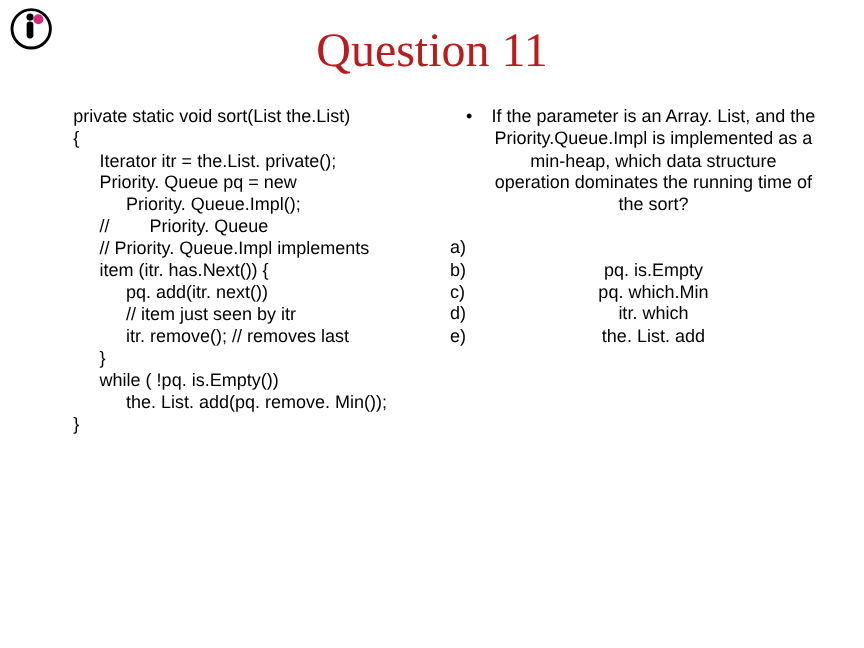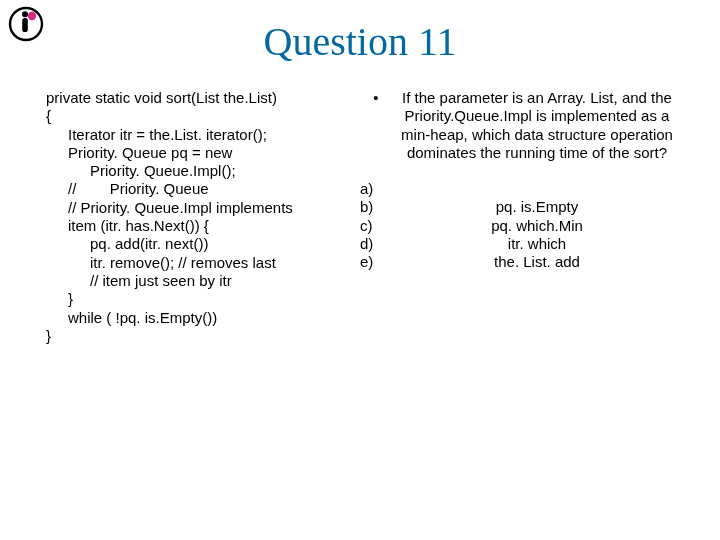--- a/index.html
+++ b/index.html
@@ -18,25 +18,26 @@
     width: 36px;
     height: 36px;
   }
   .title {
     text-align: center;
     font-size: 40px;
     font-weight: normal;
     padding-top: 18px;
     padding-bottom: 24px;
     font-family: "Times New Roman", Times, serif;
-    color: #0369a1;
+    color: #b91c1c;
   }
   .content {
     display: flex;
     padding: 0 40px 0 46px;
+    margin-left: 15px;
   }
   .left-col {
     width: 300px;
     font-size: 15px;
     line-height: 1.22;
     color: #000;
   }
   .code-line { white-space: pre-wrap; }
   .ind1 { padding-left: 22px; }
   .ind2 { padding-left: 44px; }
@@ -66,31 +67,32 @@
   </svg>
 </div>
 
 <h1 class="title">Question 11</h1>
 
 <div class="content">
 
   <div class="left-col">
     <div class="code-line">private static void sort(List the.List)</div>
     <div class="code-line">{</div>
-    <div class="code-line ind1">Iterator itr = the.List. iterator();</div>
+    <div class="code-line ind1">Iterator itr = the.List. private();</div>
     <div class="code-line ind1">Priority. Queue pq = new</div>
     <div class="code-line ind2">Priority. Queue.Impl();</div>
     <div class="code-line ind1">//        Priority. Queue</div>
     <div class="code-line ind1">// Priority. Queue.Impl implements</div>
     <div class="code-line ind1">item (itr. has.Next()) {</div>
     <div class="code-line ind2">pq. add(itr. next())</div>
+    <div class="code-line ind2">// item just seen by itr</div>
     <div class="code-line ind2">itr. remove(); // removes last</div>
-    <div class="code-line ind2">// item just seen by itr</div>
     <div class="code-line ind1">}</div>
     <div class="code-line ind1">while ( !pq. is.Empty())</div>
+    <div class="code-line ind2">the. List. add(pq. remove. Min());</div>
     <div class="code-line">}</div>
   </div>
 
   <div class="right-col">
     <div class="qrow">
       <div class="marker">•</div>
       <div class="qtext">If the parameter is an Array. List, and the Priority.Queue.Impl is implemented as a min-heap, which data structure operation dominates the running time of the sort?</div>
     </div>
     <div class="options">
       <div class="optrow">

